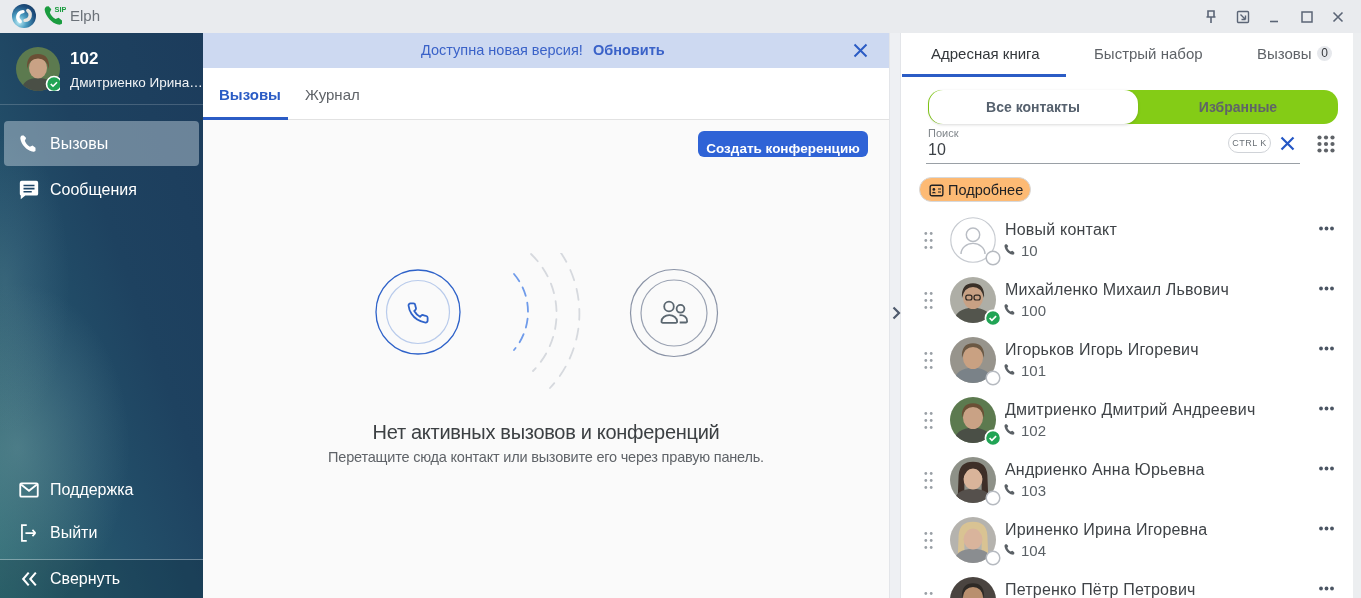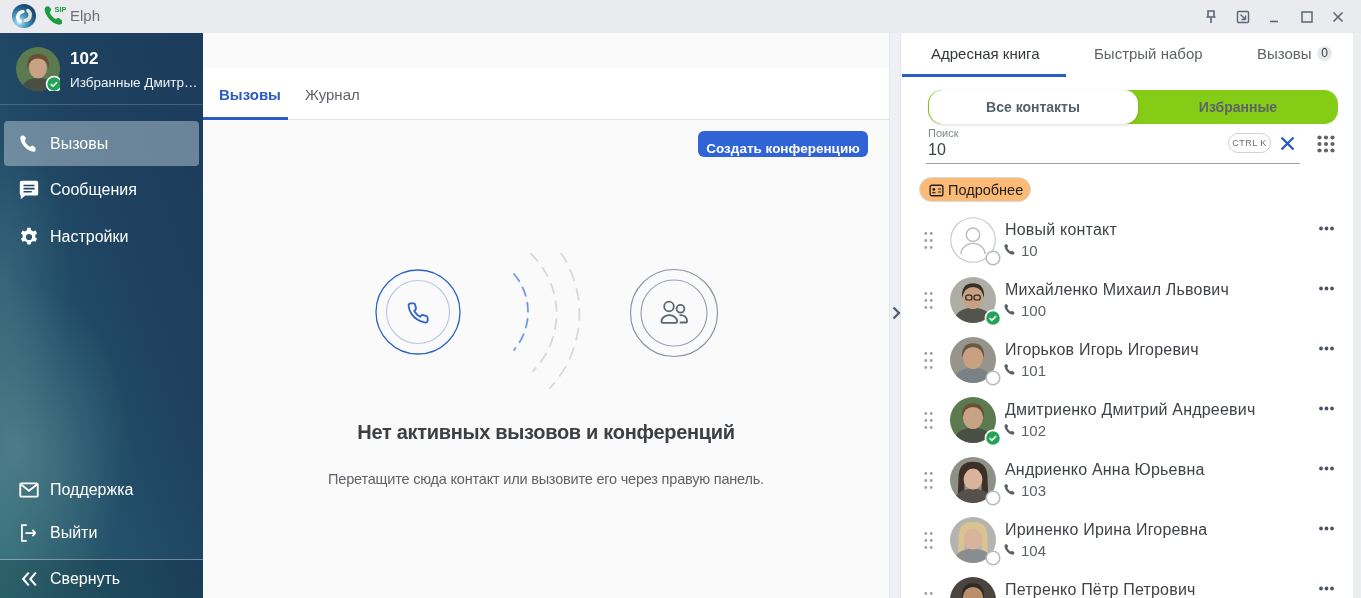--- a/index.html
+++ b/index.html
@@ -24,22 +24,22 @@
 
 .main{position:absolute;left:203px;top:33px;width:686px;height:565px;background:#fafafa}
 .banner{position:absolute;left:0;top:0;width:686px;height:35px;background:#cdd9f1;color:#3a62c8;font-size:14.5px}
 .banner .t1{position:absolute;left:218px;top:9px}
 .banner .t2{position:absolute;left:390px;top:9px;font-weight:bold}
 .tabs{position:absolute;left:0;top:35px;width:686px;height:52px;background:#fff;border-bottom:1px solid #e2e2e2}
 .tab1{position:absolute;left:16px;top:18px;font-size:15px;font-weight:bold;color:#2b5cc5}
 .tab2{position:absolute;left:102px;top:18px;font-size:15px;color:#5f6368}
 .tabline{position:absolute;left:0;top:49px;width:85px;height:3px;background:#2b5cc5}
 .btn-conf{position:absolute;left:495px;top:98px;width:170px;height:26px;background:#2f63d6;border-radius:6px;color:#fff;font-size:13.5px;font-weight:bold;text-align:center;line-height:36px;white-space:nowrap}
-.headline{position:absolute;left:0;top:385px;width:686px;text-align:center;font-size:20px;line-height:28px;font-weight:bold;color:#3c4043;letter-spacing:-0.3px}
-.subline{position:absolute;left:0;top:436px;width:686px;text-align:center;font-size:14.5px;line-height:20px;color:#5f6368;letter-spacing:-0.2px}
+.headline{position:absolute;left:0;top:385px;width:686px;text-align:center;font-size:20px;line-height:28px;font-weight:normal;color:#3c4043;letter-spacing:-0.3px}
+.subline{position:absolute;left:0;top:414px;width:686px;text-align:center;font-size:14.5px;line-height:20px;color:#5f6368;letter-spacing:-0.2px}
 
 .strip{position:absolute;left:889px;top:33px;width:12px;height:565px;background:#eef0f3;border-left:1px solid #e3e5e9;border-right:1px solid #e3e5e9}
 
 .right{position:absolute;left:901px;top:33px;width:460px;height:565px;background:#fff}
 .rtab{position:absolute;top:12px;font-size:15px;color:#5f6368;white-space:nowrap}
 .rtab.sel{color:#33373b}
 .rtabline{position:absolute;left:1px;top:41px;width:164px;height:3px;background:#2b5cc5}
 .rbadge{position:absolute;left:416px;top:13px;width:15px;height:15px;background:#e6e8ec;border-radius:50%;color:#36393d;font-size:12px;text-align:center;line-height:15px}
 .seg{position:absolute;left:27px;top:57px;width:410px;height:34px;background:#84cc16;border-radius:14px}
 .seg .pill{position:absolute;left:1px;top:0px;width:209px;height:34px;background:#fff;border-radius:14px;box-shadow:0 1px 3px rgba(0,0,0,0.15)}
@@ -109,40 +109,34 @@
       <g clip-path="url(#ac0)">
         <rect width="44" height="44" fill="#5c7a4f"></rect>
         <path d="M5 44 Q7 31 22 31 Q37 31 39 44 Z" fill="#4a4f46"></path>
         <ellipse cx="22" cy="21" rx="9" ry="10.5" fill="#c9a285"></ellipse>
         <path d="M11 22 Q10 7 22 7 Q34 7 33 22 Q31 11.5 22 11.5 Q13 11.5 11 22 Z" fill="#6b4f35"></path>
       </g>
       <circle cx="38" cy="37" r="7.5" fill="#21a455" stroke="#fff" stroke-width="1.6"></circle>
       <path d="M34.8 37 l2.2 2.2 l4 -4" stroke="#fff" stroke-width="1.6" fill="none"></path>
     </svg>
     <div class="sb-num">102</div>
-    <div class="sb-name">Избранные Дмитр…</div>
+    <div class="sb-name">Дмитриенко Ирина…</div>
   </div>
   <div class="sb-item sel" style="top:88px">
     <svg width="21" height="21" viewBox="0 0 24 24">
         <path fill="#fff" d="M6.6 2.3 L9.3 5.2 L7.8 8.4 C8.6 10.6 10.6 13.6 13.6 15.1 L16.6 13.8 L20 16.4 L20 19.6 C19.3 20.6 17.6 21 16 20.6 C10 19.2 3.6 12.4 2.7 6 C2.5 4.4 3.2 3.2 4.4 2.4 Z"></path>
       </svg>
     <span class="lbl">Вызовы</span>
   </div>
   <div class="sb-item" style="top:134px">
     <svg width="22" height="22" viewBox="0 0 24 24">
         <path fill="#fff" d="M2 4 a2 2 0 0 1 2-2 h16 a2 2 0 0 1 2 2 v12 a2 2 0 0 1 -2 2 H8 l-5 4 v-4 a2 2 0 0 1 -1 -2 Z"></path>
         <path stroke="#1f4667" stroke-width="1.7" d="M6 7 h12 M6 10.5 h12 M6 14 h9"></path>
       </svg>
     <span class="lbl">Сообщения</span>
-  </div>
-  <div class="sb-item" style="top:181px">
-    <svg width="22" height="22" viewBox="0 0 24 24">
-        <path fill="#fff" d="M10.2 2 h3.6 l.5 2.6 a7.6 7.6 0 0 1 2.2 1.3 l2.5-.9 1.8 3.1-2 1.8 a7.8 7.8 0 0 1 0 2.5 l2 1.8 -1.8 3.1 -2.5-.9 a7.6 7.6 0 0 1 -2.2 1.3 l-.5 2.6 h-3.6 l-.5-2.6 a7.6 7.6 0 0 1 -2.2-1.3 l-2.5.9 -1.8-3.1 2-1.8 a7.8 7.8 0 0 1 0-2.5 l-2-1.8 1.8-3.1 2.5.9 a7.6 7.6 0 0 1 2.2-1.3 Z M12 8.6 a3.4 3.4 0 1 0 0 6.8 a3.4 3.4 0 0 0 0-6.8 Z"></path>
-      </svg>
-    <span class="lbl">Настройки</span>
   </div>
   <div class="sb-item" style="top:477px">
     <svg width="21" height="21" viewBox="0 0 24 24" stroke="#fff" stroke-width="2" fill="none">
         <path d="M10 3 H4.5 V21 H10 M8.5 12 H20 M20 12 l-3.5 -3.5 M20 12 l-3.5 3.5"></path>
       </svg>
     <span class="lbl">Выйти</span>
   </div>
   <div class="sb-item" style="top:434px">
     <svg width="20" height="16" viewBox="0 0 24 19" style="left:15px">
         <rect x="1.5" y="1.5" width="21" height="16" rx="1.5" fill="none" stroke="#fff" stroke-width="2.2"></rect>
@@ -155,20 +149,27 @@
     <div class="sb-item" style="top:-4px">
       <svg width="19" height="18" viewBox="0 0 24 22" stroke="#fff" stroke-width="2.6" fill="none" style="left:16px">
           <path d="M11 3 L4 11 L11 19 M20 3 L13 11 L20 19"></path>
         </svg>
       <span class="lbl">Свернуть</span>
     </div>
   </div>
 </div>
 
 <div class="main">
+  <div class="banner">
+    <span class="t1">Доступна новая версия!</span>
+      <span class="t2">Обновить</span>
+    <svg class="abs" style="left:649px;top:9px" width="17" height="17" viewBox="0 0 17 17" stroke="#2b5cc5" stroke-width="2" fill="none">
+        <path d="M2.5 2.5 L14.5 14.5 M14.5 2.5 L2.5 14.5"></path>
+      </svg>
+  </div>
   <div class="tabs">
     <span class="tab1">Вызовы</span>
       <span class="tab2">Журнал</span>
     <div class="tabline"></div>
   </div>
   <div class="btn-conf">Создать конференцию</div>
   <svg class="abs" style="left:147px;top:220px" width="390" height="170" viewBox="350 253 390 170">
 
     <circle cx="418" cy="312" r="42" fill="none" stroke="#2e62c9" stroke-width="1.3"></circle>
     <circle cx="418" cy="312" r="31.5" fill="none" stroke="#b9cbeb" stroke-width="1.2"></circle>

